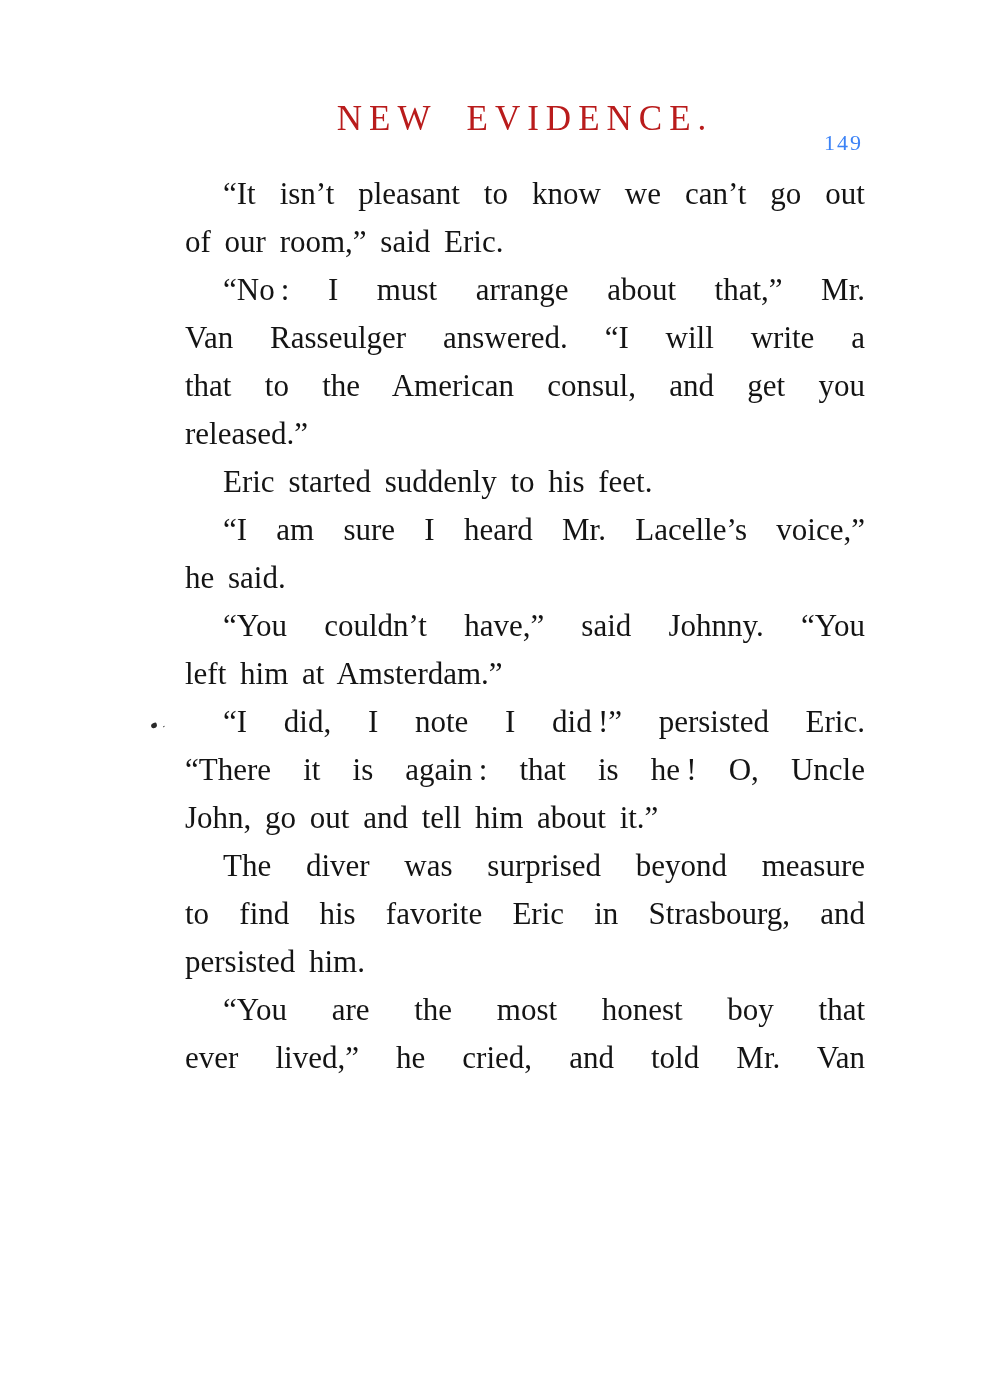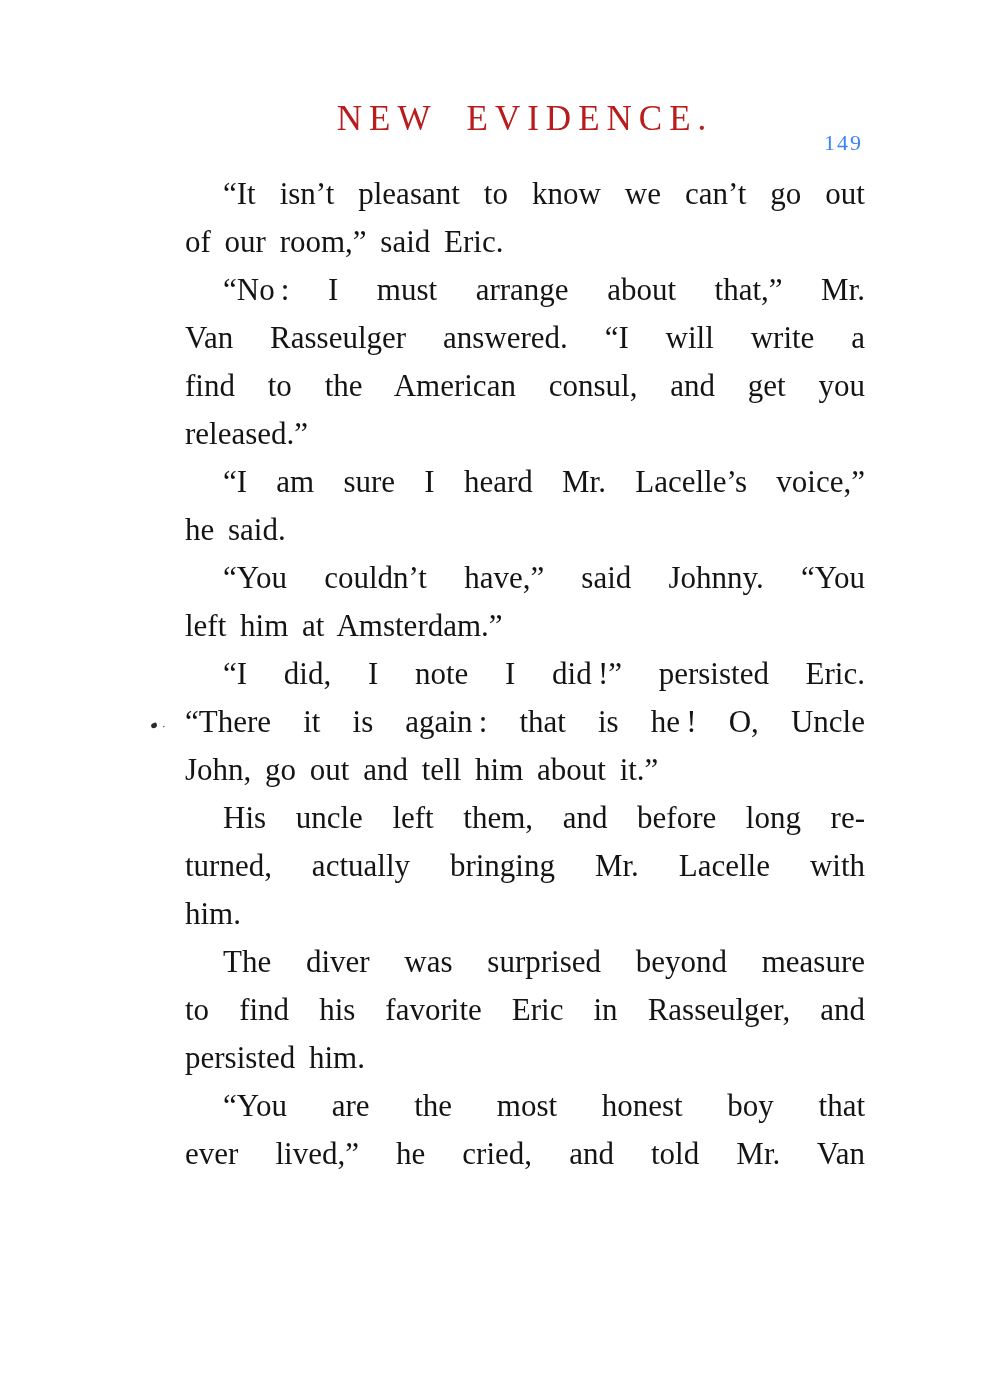--- a/index.html
+++ b/index.html
@@ -88,44 +88,42 @@
   <div class="ink-speck"></div>
 
   <div class="text-block">
       <div>
         <div class="line indent">“It isn’t pleasant to know we can’t go out</div>
         <div class="line left">of our room,” said Eric.</div>
       </div>
       <div>
         <div class="line indent">“No : I must arrange about that,” Mr.</div>
         <div class="line">Van Rasseulger answered. “I will write a</div>
-        <div class="line">find to the American consul, and get you</div>
+        <div class="line">that to the American consul, and get you</div>
         <div class="line left">released.”</div>
+      </div>
+      <div>
+        <div class="line indent left">Eric started suddenly to his feet.</div>
       </div>
       <div>
         <div class="line indent">“I am sure I heard Mr. Lacelle’s voice,”</div>
         <div class="line left">he said.</div>
       </div>
       <div>
         <div class="line indent">“You couldn’t have,” said Johnny. “You</div>
         <div class="line left">left him at Amsterdam.”</div>
       </div>
       <div>
         <div class="line indent">“I did, I note I did !” persisted Eric.</div>
         <div class="line">“There it is again : that is he ! O, Uncle</div>
         <div class="line left">John, go out and tell him about it.”</div>
       </div>
       <div>
-        <div class="line indent">His uncle left them, and before long re-</div>
-        <div class="line">turned, actually bringing Mr. Lacelle with</div>
-        <div class="line left">him.</div>
-      </div>
-      <div>
         <div class="line indent">The diver was surprised beyond measure</div>
-        <div class="line">to find his favorite Eric in Rasseulger, and</div>
+        <div class="line">to find his favorite Eric in Strasbourg, and</div>
         <div class="line left">persisted him.</div>
       </div>
       <div>
         <div class="line indent">“You are the most honest boy that</div>
         <div class="line">ever lived,” he cried, and told Mr. Van</div>
       </div>
     </div>
 
 </div>
 

